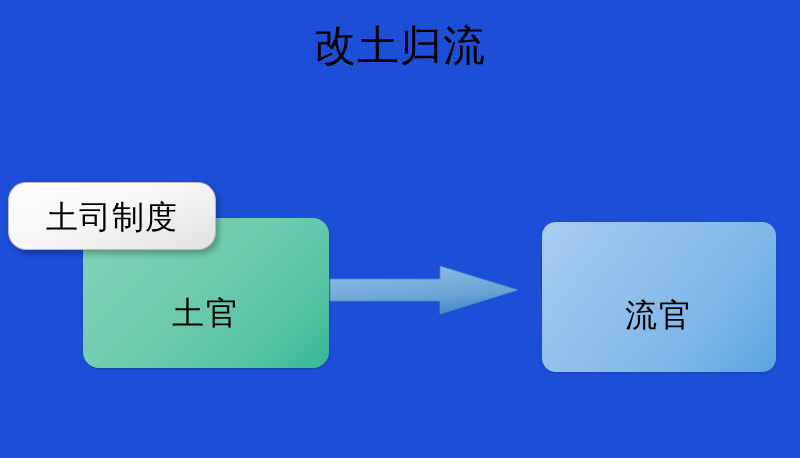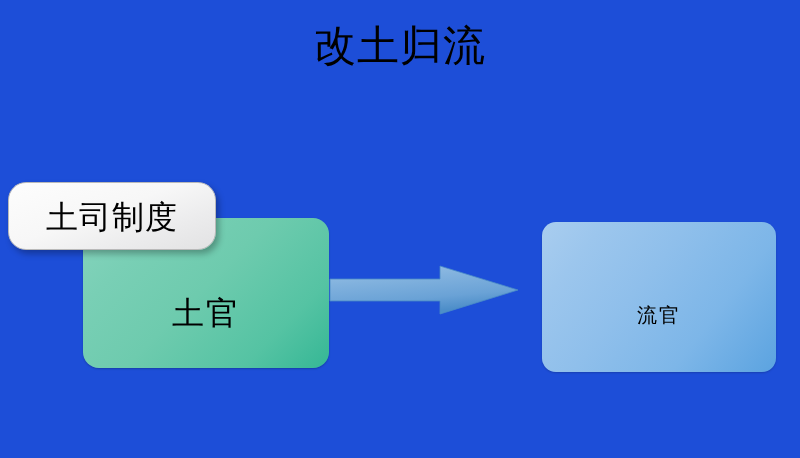--- a/index.html
+++ b/index.html
@@ -129,21 +129,21 @@
                 #7db6e8 70%,
                 #5ba3e0 100%);
     box-shadow: 0 1px 2px rgba(0,0,0,0.18);
   }
   .blue-box .box-label {
     position: absolute;
     left: 0;
     right: 0;
     top: 74px;
     text-align: center;
-    font-size: 20px;
+    font-size: 32px;
     line-height: 38px;
     color: #000000;
     letter-spacing: 2px;
     white-space: pre;
   }
 </style>
 </head>
 <body>
 
 <div id="slide">

